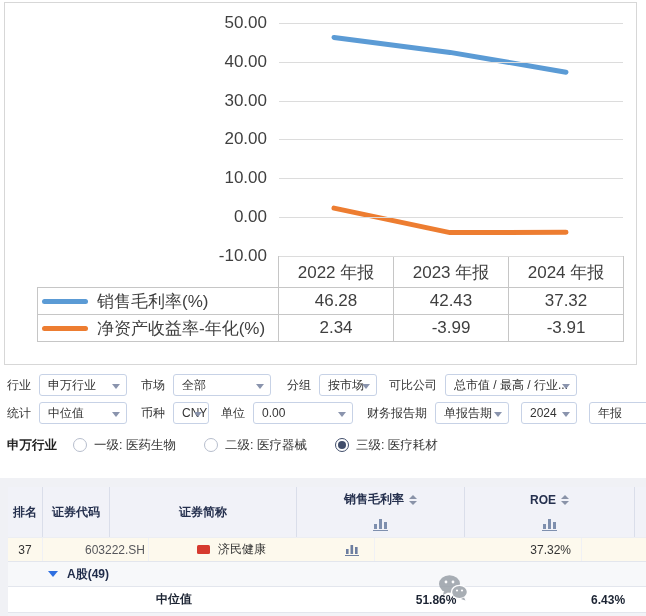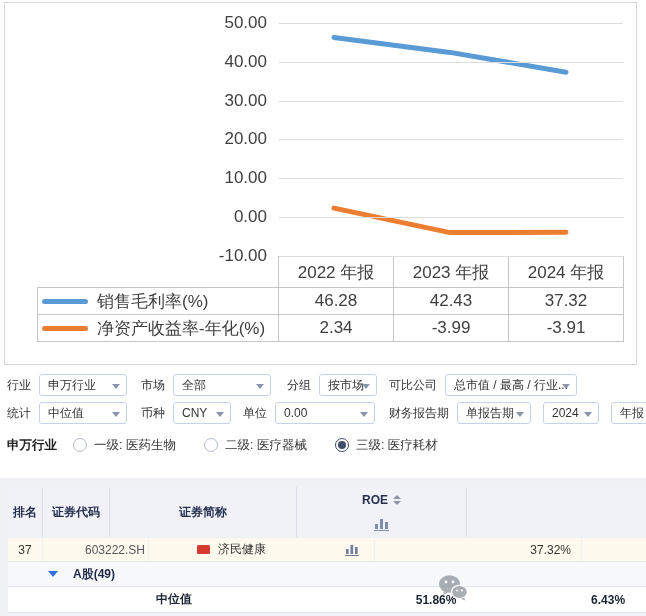--- a/index.html
+++ b/index.html
@@ -76,21 +76,21 @@
   .trow > div { display:flex; align-items:center; border-right:1px solid #f0f1f5; }
   .trow > div.c6 { border-right:none; }
   .cellc { justify-content:center; }
   .cellr { justify-content:flex-end; padding-right:10px; }
   .code { color:#56575c; }
   .flag { width:13px; height:9px; background:#d63a2f; border-radius:1.5px; margin:0 8px 0 9px; flex:none; }
   .namecell { justify-content:flex-start; }
   .mini { margin-left:auto; margin-right:14px; display:flex; }
   .grow {
     display:flex; align-items:center; height:25px; background:#f7f8fa;
-    border-top:1px solid #e3e6ed; font-weight:bold; color:#1f2b49; padding-left:40px;gap:6px;
+    border-top:1px solid #e3e6ed; font-weight:bold; color:#1f2b49; padding-left:40px;
   }
   .tri { width:0; height:0; border-left:5px solid transparent; border-right:5px solid transparent; border-top:6px solid #2e6fe0; margin-right:9px; }
   .mrow { display:flex; height:26px; background:#fff; border-top:1px solid #e3e6ed; font-weight:bold; color:#1c2433; }
   .mrow > div { display:flex; align-items:center; }
   .mlabel { width:294px; justify-content:center; padding-left:40px; }
   .sliver { height:4px; background:#f2f3f7; border-top:1px solid #e3e6ed; }
 
   
   .watermark { position:absolute; left:438px; top:574px; display:flex; align-items:center; opacity:.85; pointer-events:none; z-index:5; }
   .wmtext { font-size:20px; color:#a2a7ae; margin-left:7px; letter-spacing:1px; }
@@ -175,21 +175,21 @@
   </div>
 </div>
 
 <div class="frow" style="top:402px;">
   <span class="flabel">统计</span>
   <div class="fselect gap14" style="width:88px;">
     <span>中位值</span>
     <i class="caret"></i>
   </div>
   <span class="flabel">币种</span>
-  <div class="fselect gap12" style="width:58px;">
+  <div class="fselect gap12" style="width:36px;">
     <span>CNY</span>
     <i class="caret"></i>
   </div>
   <span class="flabel">单位</span>
   <div class="fselect gap12" style="width:100px;">
     <span>0.00</span>
     <i class="caret"></i>
   </div>
   <span class="flabel wide">财务报告期</span>
   <div class="fselect gap12" style="width:74px;">
@@ -221,20 +221,37 @@
   </span>
 </div>
 
 <div class="band"></div>
 
 <div class="btable">
   <div class="thead">
     <div class="c1">排名</div>
     <div class="c2">证券代码</div>
     <div class="c3">证券简称</div>
+    <div class="c4 metric">
+      <div class="mtop">
+        <span>销售毛利率</span>
+        <span class="sort">
+            <i class="up"></i>
+            <i class="dn"></i>
+          </span>
+      </div>
+      <div class="mbot">
+        <svg width="16" height="13" viewBox="0 0 16 13">
+          <rect x="1" y="6" width="3" height="5" fill="#7e8fae"></rect>
+            <rect x="6" y="1" width="3" height="10" fill="#7e8fae"></rect>
+          <rect x="11" y="4" width="3" height="7" fill="#7e8fae"></rect>
+            <rect x="0" y="12" width="15" height="1" fill="#7e8fae"></rect>
+        </svg>
+      </div>
+    </div>
     <div class="c5 metric">
       <div class="mtop">
         <span>ROE</span>
         <span class="sort">
             <i class="up"></i>
             <i class="dn"></i>
           </span>
       </div>
       <div class="mbot">
         <svg width="16" height="13" viewBox="0 0 16 13">

